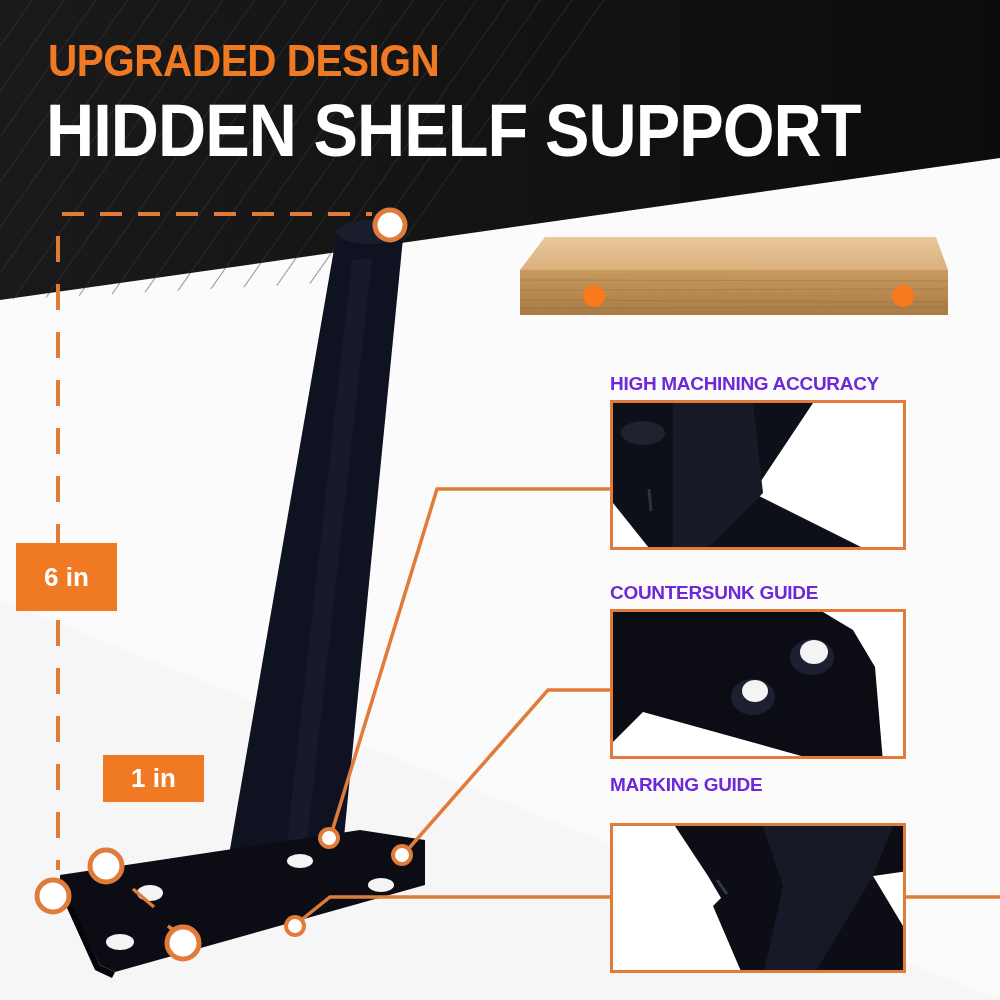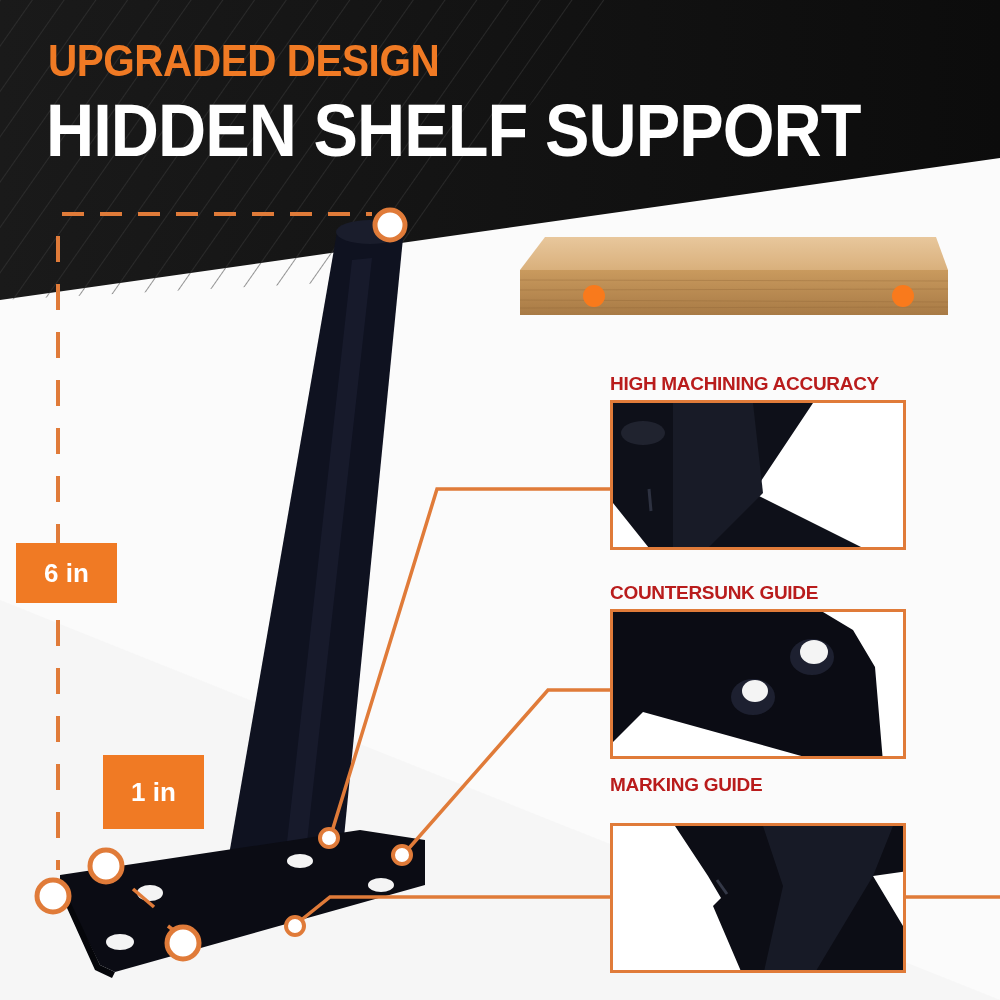--- a/index.html
+++ b/index.html
@@ -1,21 +1,21 @@
 <!DOCTYPE html>
 <html><head>
 <meta charset="utf-8">
 <style>
   html, body { margin:0; padding:0; }
   body { width:1000px; height:1000px; position:relative; overflow:hidden; background:#fafafa; font-family:"Liberation Sans", sans-serif; }
   .header-bg { position:absolute; left:0; top:0; width:1000px; height:1000px; }
   .subtitle { position:absolute; left:48px; top:36px; font-family:"Liberation Sans", sans-serif; font-weight:bold; font-size:44px; letter-spacing:-0.5px; color:#f07a24; transform:scaleX(0.92); transform-origin:left; }
   .title { position:absolute; left:46px; top:88px; font-family:"Liberation Sans", sans-serif; font-weight:bold; font-size:74px; letter-spacing:-1px; color:#ffffff; transform:scaleX(0.9); transform-origin:left; white-space:nowrap; }
   .dim-label { position:absolute; background:#f07a24; color:#fff; font-weight:bold; font-size:26px; display:flex; align-items:center; justify-content:center; }
-  .feature-title { position:absolute; left:610px; font-weight:bold; font-size:19px; color:#b91c1c; letter-spacing:-0.3px; white-space:nowrap; }
+  .feature-title { position:absolute; left:610px; font-weight:bold; font-size:19px; color:#6d28d9; letter-spacing:-0.3px; white-space:nowrap; }
   .feature-box { position:absolute; left:610px; width:296px; height:150px; border:3px solid #e07b39; box-sizing:border-box; background:#fff; overflow:hidden; }
   .feature-box svg { position:absolute; left:0; top:0; }
   svg.overlay { position:absolute; left:0; top:0; }
 </style>
 </head>
 <body>
 
 <svg class="header-bg" width="1000" height="1000" viewBox="0 0 1000 1000">
   <defs>
     <pattern id="stripes" width="26" height="26" patternUnits="userSpaceOnUse" patternTransform="rotate(35)">
@@ -90,22 +90,22 @@
     <circle cx="390" cy="225" r="15" stroke-width="5"></circle>
     <circle cx="329" cy="838" r="9" stroke-width="4"></circle>
     <circle cx="402" cy="855" r="9" stroke-width="4"></circle>
     <circle cx="295" cy="926" r="9" stroke-width="4"></circle>
     <circle cx="106" cy="866" r="16" stroke-width="5"></circle>
     <circle cx="53" cy="896" r="16" stroke-width="5"></circle>
     <circle cx="183" cy="943" r="16" stroke-width="5"></circle>
   </g>
 </svg>
 
-<div class="dim-label" style="left:16px;top:543px;width:101px;height:60px;">6 in</div>
-<div class="dim-label" style="left:103px;top:755px;width:101px;height:74px;">1 in</div>
+<div class="dim-label" style="left:16px;top:543px;width:101px;height:68px;">6 in</div>
+<div class="dim-label" style="left:103px;top:755px;width:101px;height:47px;">1 in</div>
 
 <div class="feature-title" style="top:373px;">HIGH MACHINING ACCURACY</div>
 <div class="feature-box" style="top:400px;">
   <svg width="296" height="150" viewBox="0 0 296 150">
     <rect width="296" height="150" fill="#fff"></rect>
     <polygon points="0,0 200,0 140,90 260,150 40,150 0,100" fill="#0e1019"></polygon>
     <polygon points="60,0 140,0 150,90 90,150 60,150" fill="#181b27"></polygon>
     <ellipse cx="30" cy="30" rx="22" ry="12" fill="#20232f"></ellipse>
     <line x1="36" y1="86" x2="38" y2="108" stroke="#2d3140" stroke-width="3"></line>
   </svg>

